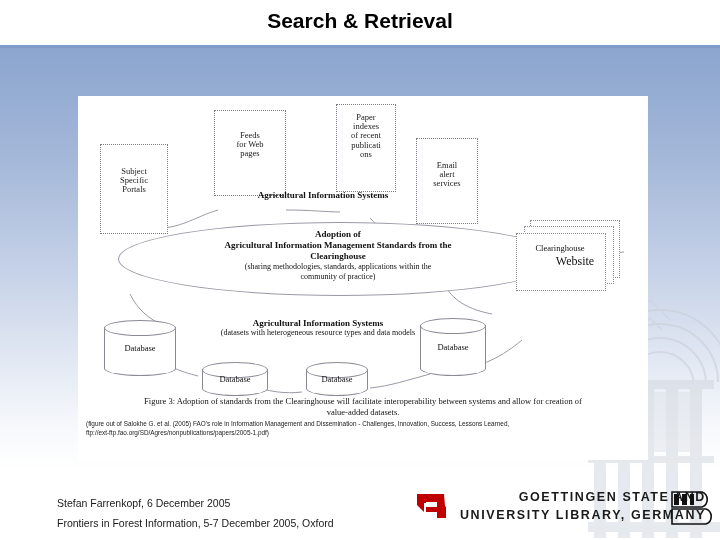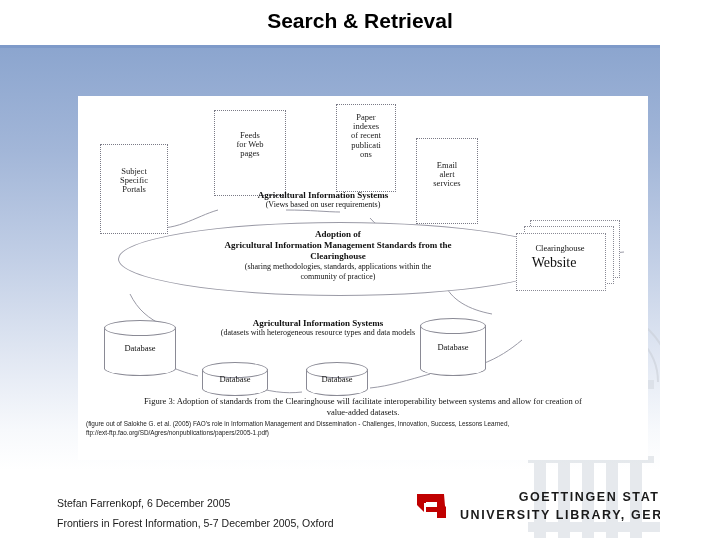--- a/index.html
+++ b/index.html
@@ -2,21 +2,21 @@
 <html><head>
 <meta charset="utf-8">
 <style>
   html,body{margin:0;padding:0;}
   body{
     width:720px;height:540px;overflow:hidden;
     font-family:"Liberation Sans", sans-serif;
     background:#ffffff;
   }
   #slide{
-    position:relative;width:660px;height:540px;overflow:hidden;
+    position:relative;width:720px;height:540px;overflow:hidden;
     background:linear-gradient(to bottom,#7e9ac9 0px,#7e9ac9 4px,#8aa4ce 40px,#a2b6d8 150px,#c2cfe6 260px,#e2e8f3 360px,#f7f9fc 430px,#ffffff 470px,#ffffff 540px);
   }
   
   #header{
     position:absolute;left:0;top:0;width:720px;height:45px;background:#ffffff;
   }
   #title{
     position:absolute;left:0;top:9px;width:720px;text-align:center;
     font-size:21px;font-weight:bold;color:#000000;letter-spacing:0px;
   }
@@ -167,34 +167,33 @@
       <span>ons</span>
     </div>
 
     <div class="bx" style="left:338px;top:42px;width:62px;height:86px;font-size:8.5px;padding-top:22px;box-sizing:border-box;">
       <span>Email</span>
       <span>alert</span>
       <span>services</span>
     </div>
 
     <div class="lbl b" style="left:100px;top:94px;width:290px;font-size:9px;">Agricultural Information Systems</div>
-    <div class="lbl" style="left:100px;top:105px;width:290px;font-size:8px;">(Views based on user requirements)</div>
 
     <div class="ell" style="left:40px;top:126px;width:442px;height:72px;"></div>
     <div class="lbl b" style="left:60px;top:133px;width:400px;font-size:9px;">Adoption of</div>
     <div class="lbl b" style="left:60px;top:144px;width:400px;font-size:9px;">Agricultural Information Management Standards from the</div>
     <div class="lbl b" style="left:60px;top:155px;width:400px;font-size:9px;">Clearinghouse</div>
     <div class="lbl" style="left:60px;top:177px;width:400px;font-size:8px;">community of practice)</div>
     <div class="lbl" style="left:60px;top:167px;width:400px;font-size:8px;">(sharing methodologies, standards, applications within the</div>
 
     <div class="doc" style="left:452px;top:124px;width:88px;height:56px;"></div>
     <div class="doc" style="left:446px;top:130px;width:88px;height:56px;"></div>
     <div class="doc" style="left:438px;top:137px;width:88px;height:56px;"></div>
     <div class="lbl" style="left:438px;top:148px;width:88px;font-size:8.5px;">Clearinghouse</div>
-    <div class="lbl" style="left:432px;top:159px;width:88px;font-size:14px;">Website</div>
+    <div class="lbl" style="left:453px;top:159px;width:88px;font-size:12px;">Website</div>
 
     <div class="lbl b" style="left:90px;top:222px;width:300px;font-size:9px;">Agricultural Information Systems</div>
     <div class="lbl" style="left:90px;top:233px;width:300px;font-size:8px;">(datasets with heterogeneous resource types and data models</div>
 
     <div class="cyl" style="left:26px;top:224px;width:72px;height:56px;">
       <div class="bot"></div>
       <div class="body"></div>
       <div class="top"></div>
       <div class="txt" style="font-size:8.5px;">Database</div>
     </div>

